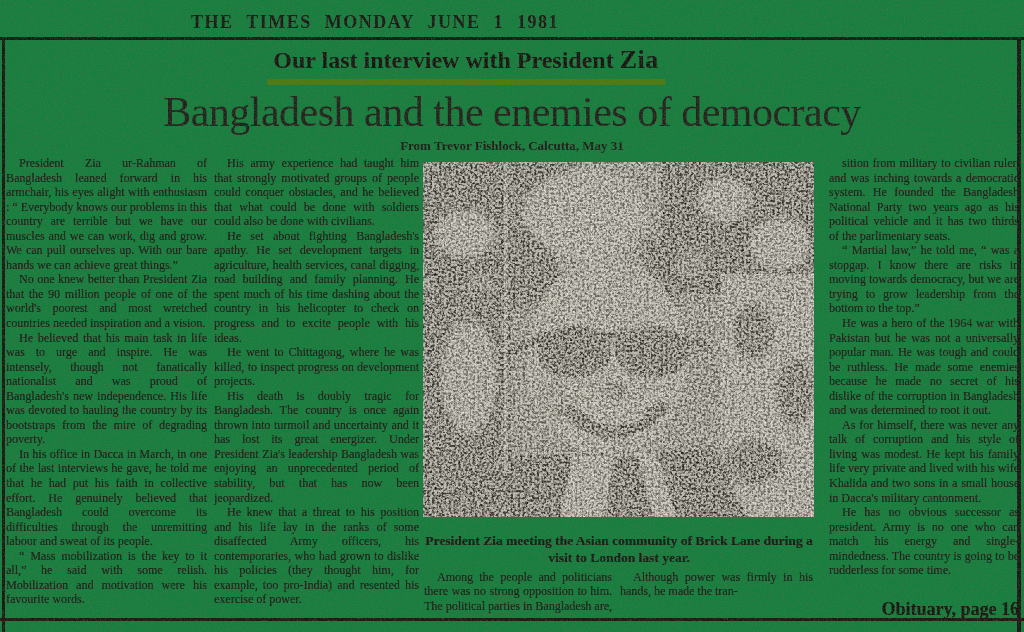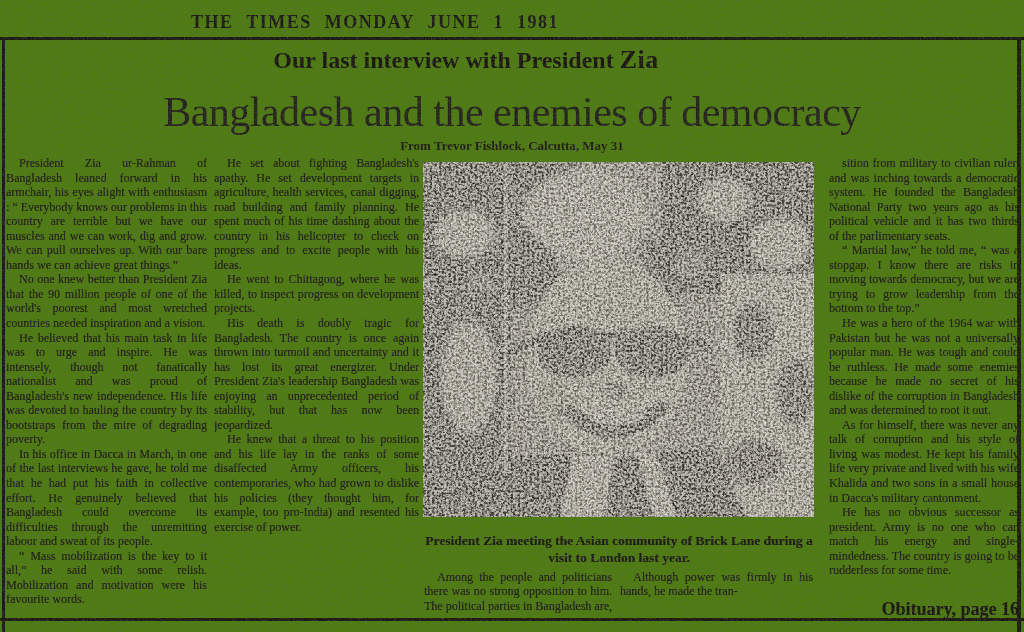--- a/index.html
+++ b/index.html
@@ -1,38 +1,38 @@
 <!DOCTYPE html>
 <html><head>
 <meta charset="utf-8">
 <style>
   html,body{margin:0;padding:0;background:#c9c7c0;}
   #page{
     position:relative;width:1024px;height:632px;overflow:hidden;
-    background:#4d7c0f;
+    background:#15803d;
     font-family:"Liberation Serif","DejaVu Serif",serif;
     color:#201e19;
   }
   .abs{position:absolute;}
   
   .masthead{
     top:12px;left:375px;transform:translateX(-50%);
     font-size:18px;font-weight:bold;letter-spacing:1.5px;word-spacing:7px;
     white-space:nowrap;color:#1b1914;
   }
   .rule{background:#1a1812;}
   .rule-top{top:37px;left:0;width:1024px;height:3px;}
   .rule-bottom{top:618px;left:0;width:1024px;height:3px;}
   .border-left{top:40px;left:2px;width:3px;height:592px;}
   .border-right{top:40px;left:1017px;width:4px;height:592px;}
   
   .kicker{
     top:45px;left:466px;transform:translateX(-50%);
     font-size:24px;font-weight:bold;white-space:nowrap;color:#181510;
-    padding:0 6px 4px 6px;border-bottom:3px solid #4d7c0f;
+    padding:0 6px 4px 6px;border-bottom:6px solid #4d7c0f;
   }
   .kicker .zia{font-size:26px;letter-spacing:0.5px;}
   
   .headline{
     top:88px;left:512px;transform:translateX(-50%);
     font-size:42px;font-weight:400;white-space:nowrap;color:#23211b;
     letter-spacing:-0.5px;
   }
   .byline{
     top:138px;left:512px;transform:translateX(-50%);
@@ -83,20 +83,21 @@
 
   <div class="abs col col1">
     <p>President Zia ur-Rahman of Bangladesh leaned forward in his armchair, his eyes alight with enthusiasm : “ Everybody knows our problems in this country are terrible but we have our muscles and we can work, dig and grow. We can pull ourselves up. With our bare hands we can achieve great things.”</p>
     <p>No one knew better than President Zia that the 90 million people of one of the world's poorest and most wretched countries needed inspiration and a vision.</p>
     <p>He believed that his main task in life was to urge and inspire. He was intensely, though not fanatically nationalist and was proud of Bangladesh's new independence. His life was devoted to hauling the country by its bootstraps from the mire of degrading poverty.</p>
     <p>In his office in Dacca in March, in one of the last interviews he gave, he told me that he had put his faith in collective effort. He genuinely believed that Bangladesh could overcome its difficulties through the unremitting labour and sweat of its people.</p>
     <p>“ Mass mobilization is the key to it all,” he said with some relish. Mobilization and motivation were his favourite words.</p>
   </div>
 
   <div class="abs col col2">
+    <p>His army experience had taught him that strongly motivated groups of people could conquer obstacles, and he believed that what could be done with soldiers could also be done with civilians.</p>
     <p>He set about fighting Bangladesh's apathy. He set development targets in agriculture, health services, canal digging, road building and family planning. He spent much of his time dashing about the country in his helicopter to check on progress and to excite people with his ideas.</p>
     <p>He went to Chittagong, where he was killed, to inspect progress on development projects.</p>
     <p>His death is doubly tragic for Bangladesh. The country is once again thrown into turmoil and uncertainty and it has lost its great energizer. Under President Zia's leadership Bangladesh was enjoying an unprecedented period of stability, but that has now been jeopardized.</p>
     <p>He knew that a threat to his position and his life lay in the ranks of some disaffected Army officers, his contemporaries, who had grown to dislike his policies (they thought him, for example, too pro-India) and resented his exercise of power.</p>
   </div>
 
   <div class="abs photo-wrap">
     <svg width="391" height="355" viewBox="0 0 391 355">
       <defs>
         <filter id="gDark" x="0%" y="0%" width="100%" height="100%">

